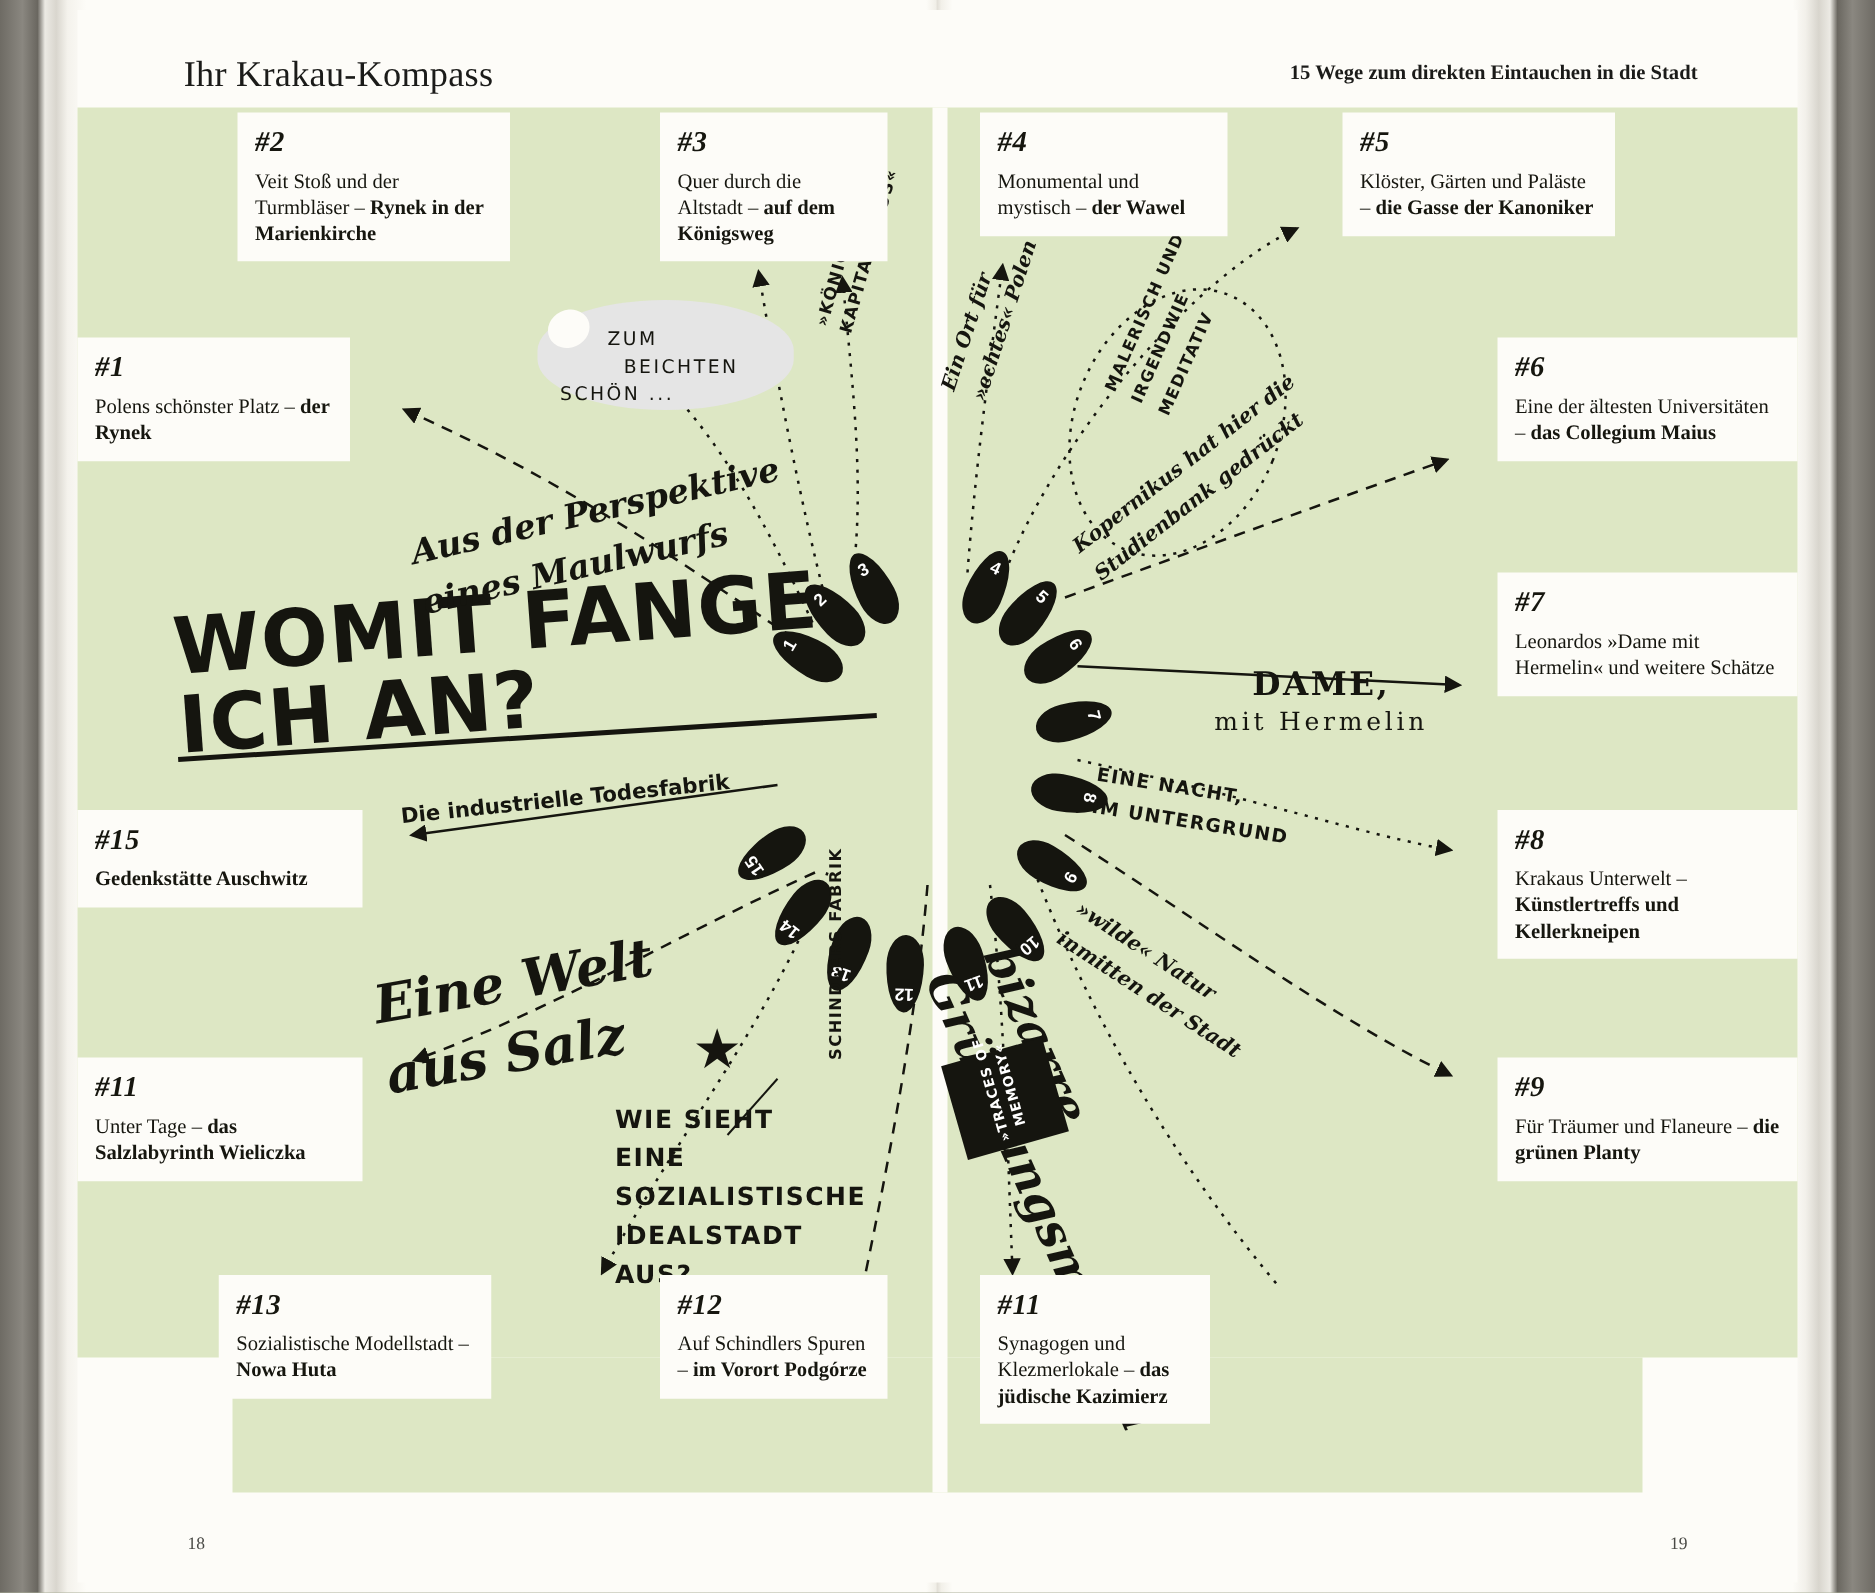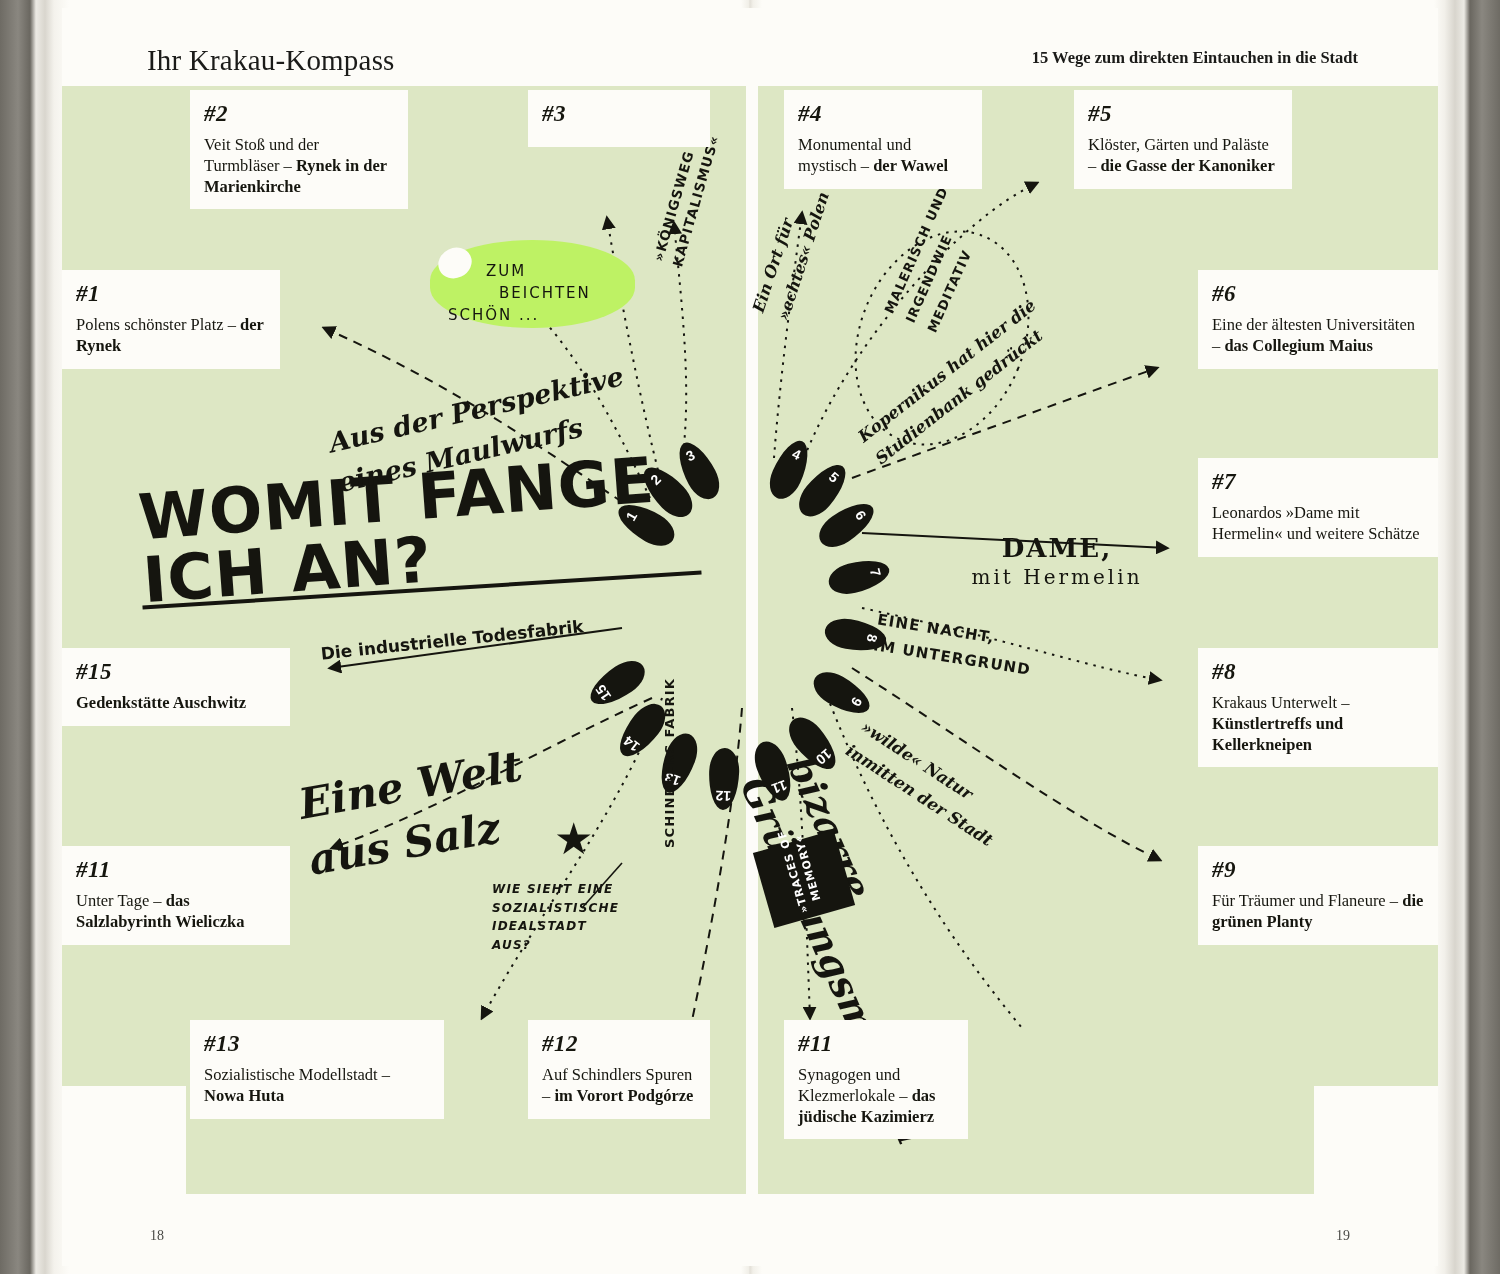--- a/index.html
+++ b/index.html
@@ -81,21 +81,21 @@
     white-space:pre-line;
   }
   .ann.script {
     font-family:"DejaVu Serif", serif; font-style:italic; font-weight:bold;
   }
   .ann.caps { text-transform:uppercase; letter-spacing:1.2px; font-weight:bold; }
   svg.overlay { position:absolute; left:0; top:0; width:1376px; height:1258px; pointer-events:none; }
   
   #bubble {
     position:absolute; left:368px; top:232px; width:205px; height:88px;
-    background:#bef264; border-radius:50% / 46%;
+    background:#e5e5e5; border-radius:50% / 46%;
   }
   #bubble .btxt {
     position:absolute; left:0; top:0; width:205px; height:88px;
     font-family:"DejaVu Sans", sans-serif; font-size:15px; letter-spacing:2px;
     color:#15150f;
   }
   #bubble .l1 { position:absolute; left:56px; top:22px; }
   #bubble .l2 { position:absolute; left:48px; top:44px;margin-left:21px; }
   #bubble .l3 { position:absolute; left:18px; top:66px; }
   #bubble .tail {
@@ -269,21 +269,21 @@
     <div class="ann" style="left:258px; top:620px; width:300px; font-size:17px; font-weight:bold; transform:rotate(-6deg);">Die industrielle Todesfabrik</div>
 
     <div class="ann script" style="left:240px; top:740px; width:330px; font-size:42px; line-height:1.35; transform:rotate(-10deg);">Eine Welt
 aus Salz</div>
 
     <div class="ann caps" style="left:600px; top:840px; width:200px; font-size:13px; font-weight:bold; transform:rotate(-90deg); transform-origin:0 0;">SCHINDLERS FABRIK</div>
 
     <div class="ann script" style="left:760px; top:740px; width:300px; font-size:38px; line-height:1.35; transform:rotate(66deg); transform-origin:0 0;">bizarre
 Gründungsmythen</div>
 
-    <div class="ann caps" style="left:430px; top:872px; width:190px; font-size:12px; line-height:1.55;font-style:italic;">WIE SIEHT EINE
+    <div class="ann caps" style="left:430px; top:872px; width:190px; font-size:20px; line-height:1.55;">WIE SIEHT EINE
 SOZIALISTISCHE
 IDEALSTADT
 AUS?</div>
 
     <div class="star" style="left:492px; top:810px;">★</div>
 
     <div id="dame">
       <div class="d1">DAME,</div>
       <div class="d2">mit Hermelin</div>
     </div>
@@ -307,20 +307,21 @@
       <span class="txt">Unter Tage – <b>das Salzlabyrinth Wieliczka</b></span>
     </div>
 
     <div class="card" style="left:128px; top:82px; width:218px;">
       <span class="num">#2</span>
       <span class="txt">Veit Stoß und der Turmbläser – <b>Rynek in der Marienkirche</b></span>
     </div>
 
     <div class="card" style="left:466px; top:82px; width:182px;">
       <span class="num">#3</span>
+      <span class="txt">Quer durch die Altstadt – <b>auf dem Königsweg</b></span>
     </div>
 
     <div class="card" style="left:722px; top:82px; width:198px;">
       <span class="num">#4</span>
       <span class="txt">Monumental und mystisch – <b>der Wawel</b></span>
     </div>
 
     <div class="card" style="left:1012px; top:82px; width:218px;">
       <span class="num">#5</span>
       <span class="txt">Klöster, Gärten und Paläste – <b>die Gasse der Kanoniker</b></span>
@@ -339,21 +340,21 @@
     <div class="card" style="left:1136px; top:640px; width:240px;">
       <span class="num">#8</span>
       <span class="txt">Krakaus Unterwelt – <b>Künstlertreffs und Kellerkneipen</b></span>
     </div>
 
     <div class="card" style="left:1136px; top:838px; width:240px;">
       <span class="num">#9</span>
       <span class="txt">Für Träumer und Flaneure – <b>die grünen Planty</b></span>
     </div>
 
-    <div class="card" style="left:128px; top:1012px; width:254px;">
+    <div class="card" style="left:113px; top:1012px; width:218px;">
       <span class="num">#13</span>
       <span class="txt">Sozialistische Modellstadt – <b>Nowa Huta</b></span>
     </div>
 
     <div class="card" style="left:466px; top:1012px; width:182px;">
       <span class="num">#12</span>
       <span class="txt">Auf Schindlers Spuren – <b>im Vorort Podgórze</b></span>
     </div>
 
     <div class="card" style="left:722px; top:1012px; width:184px;">

